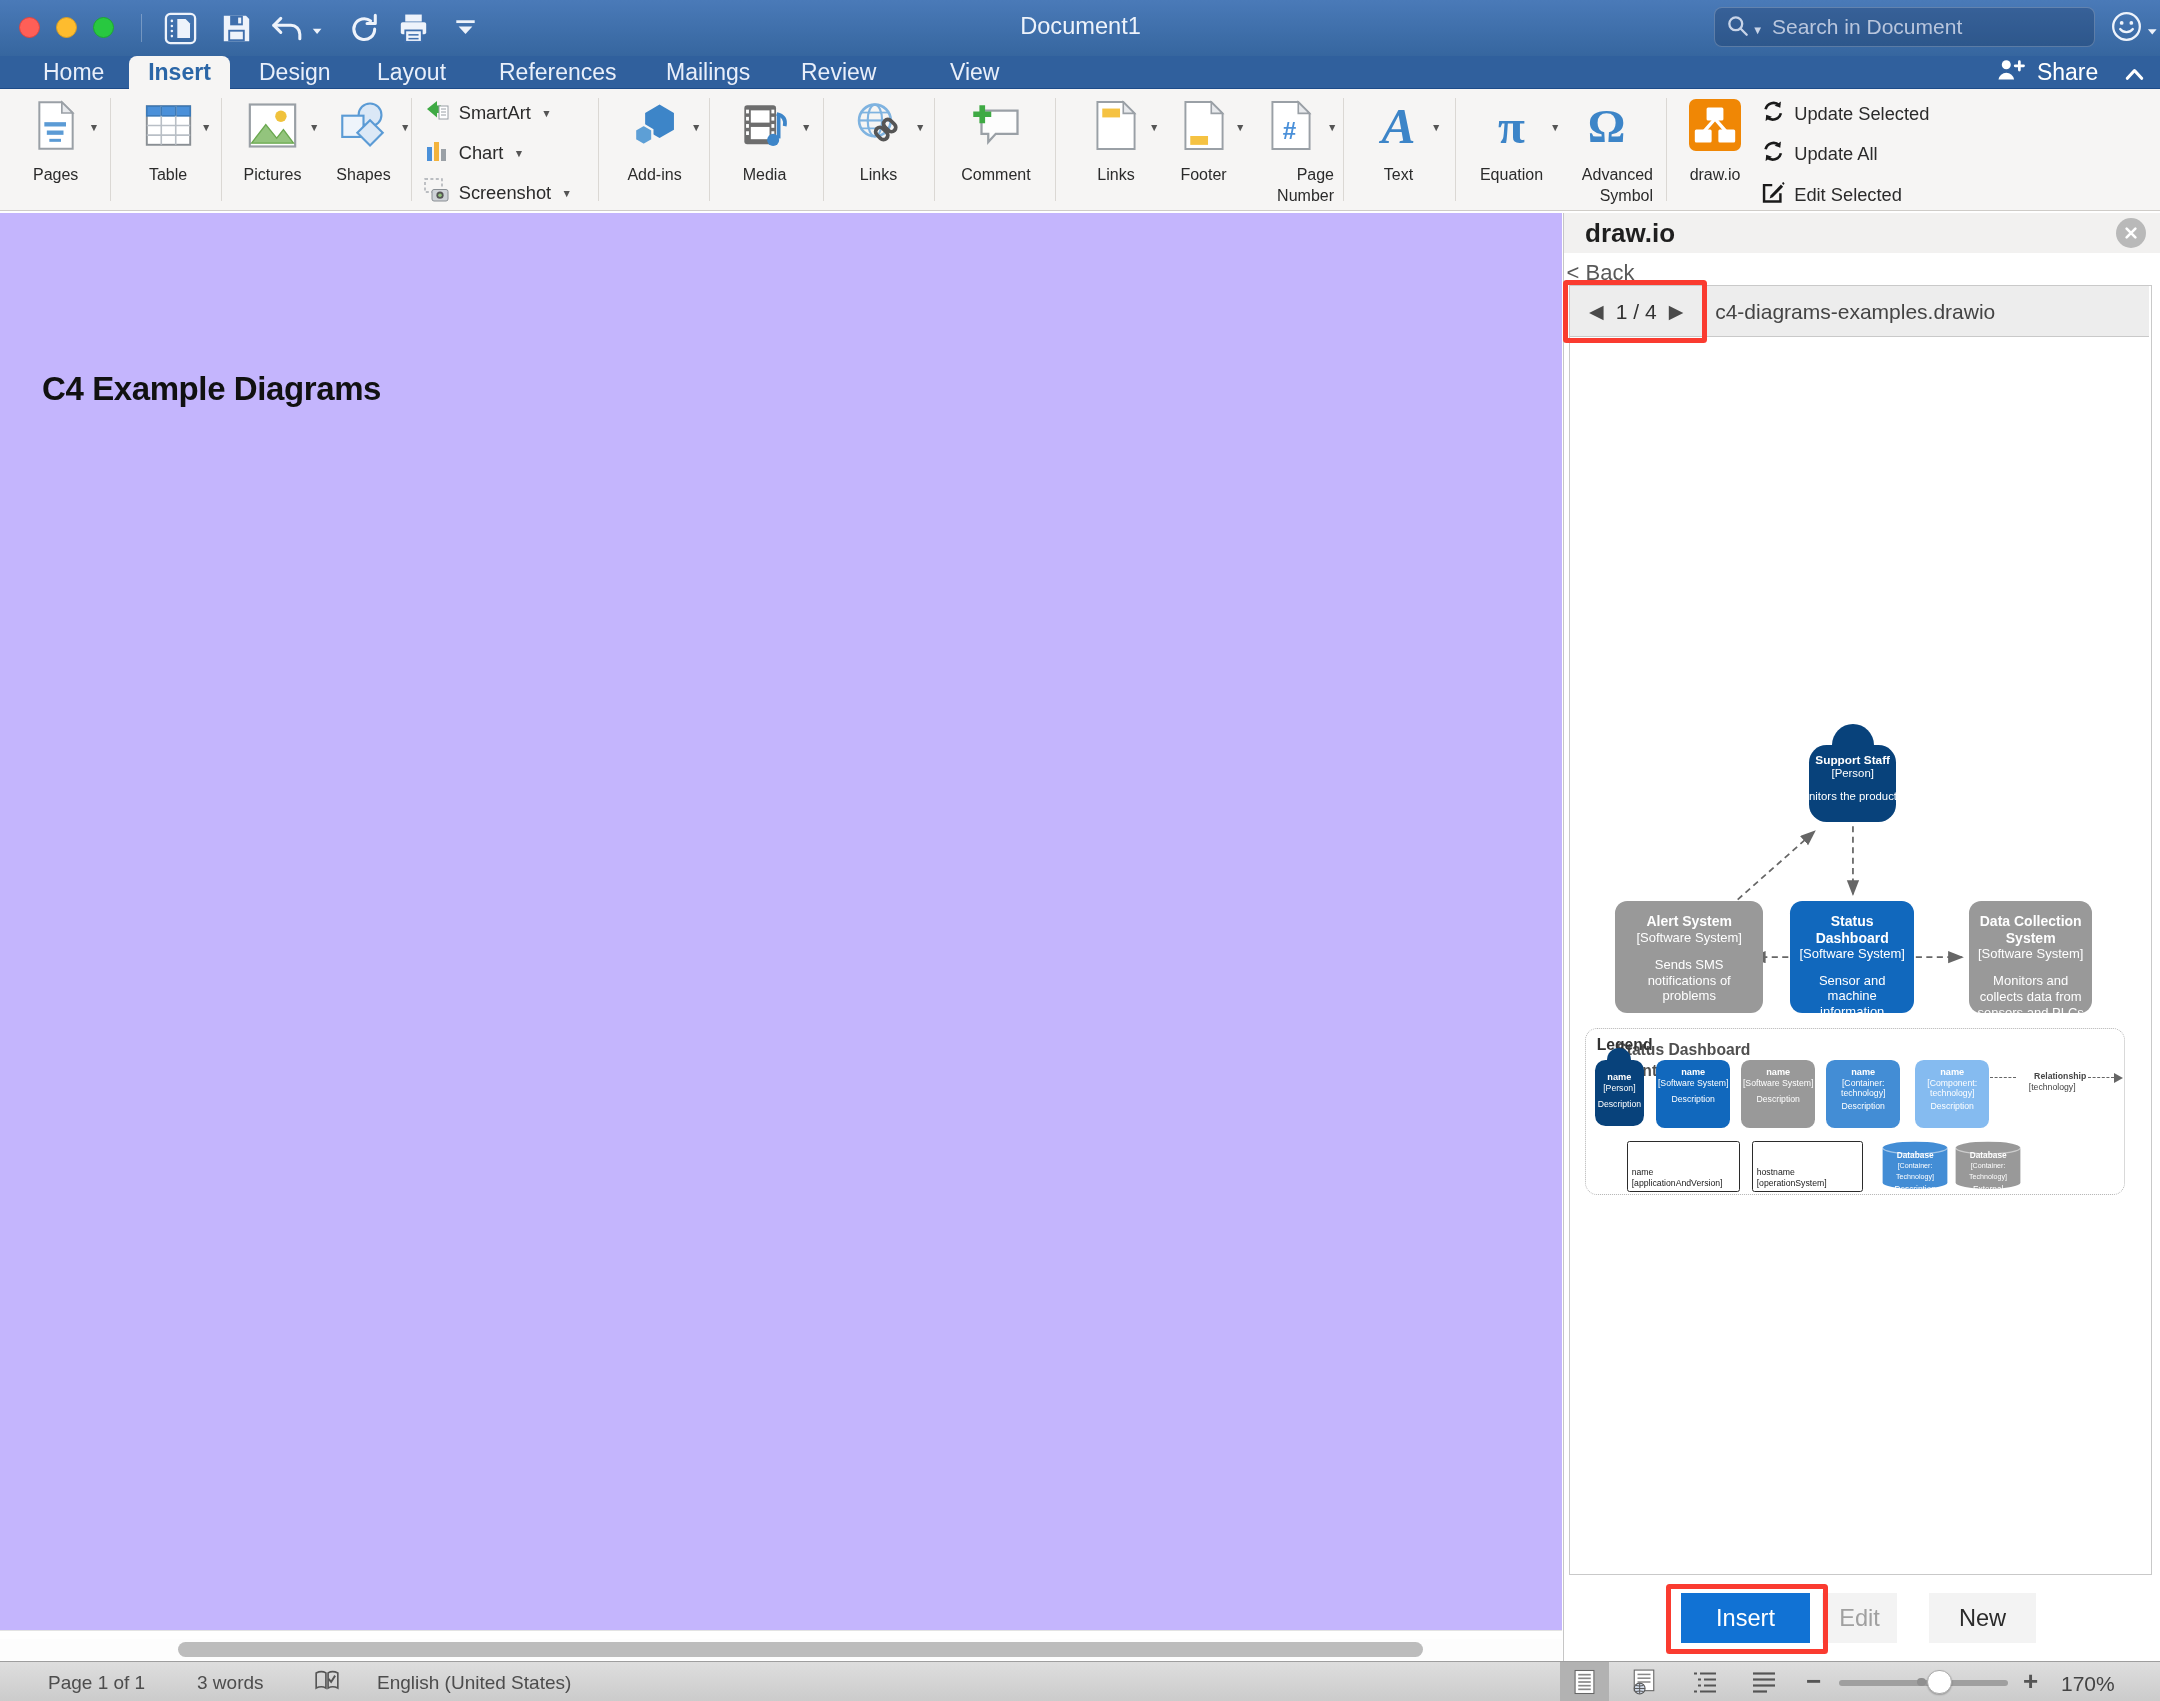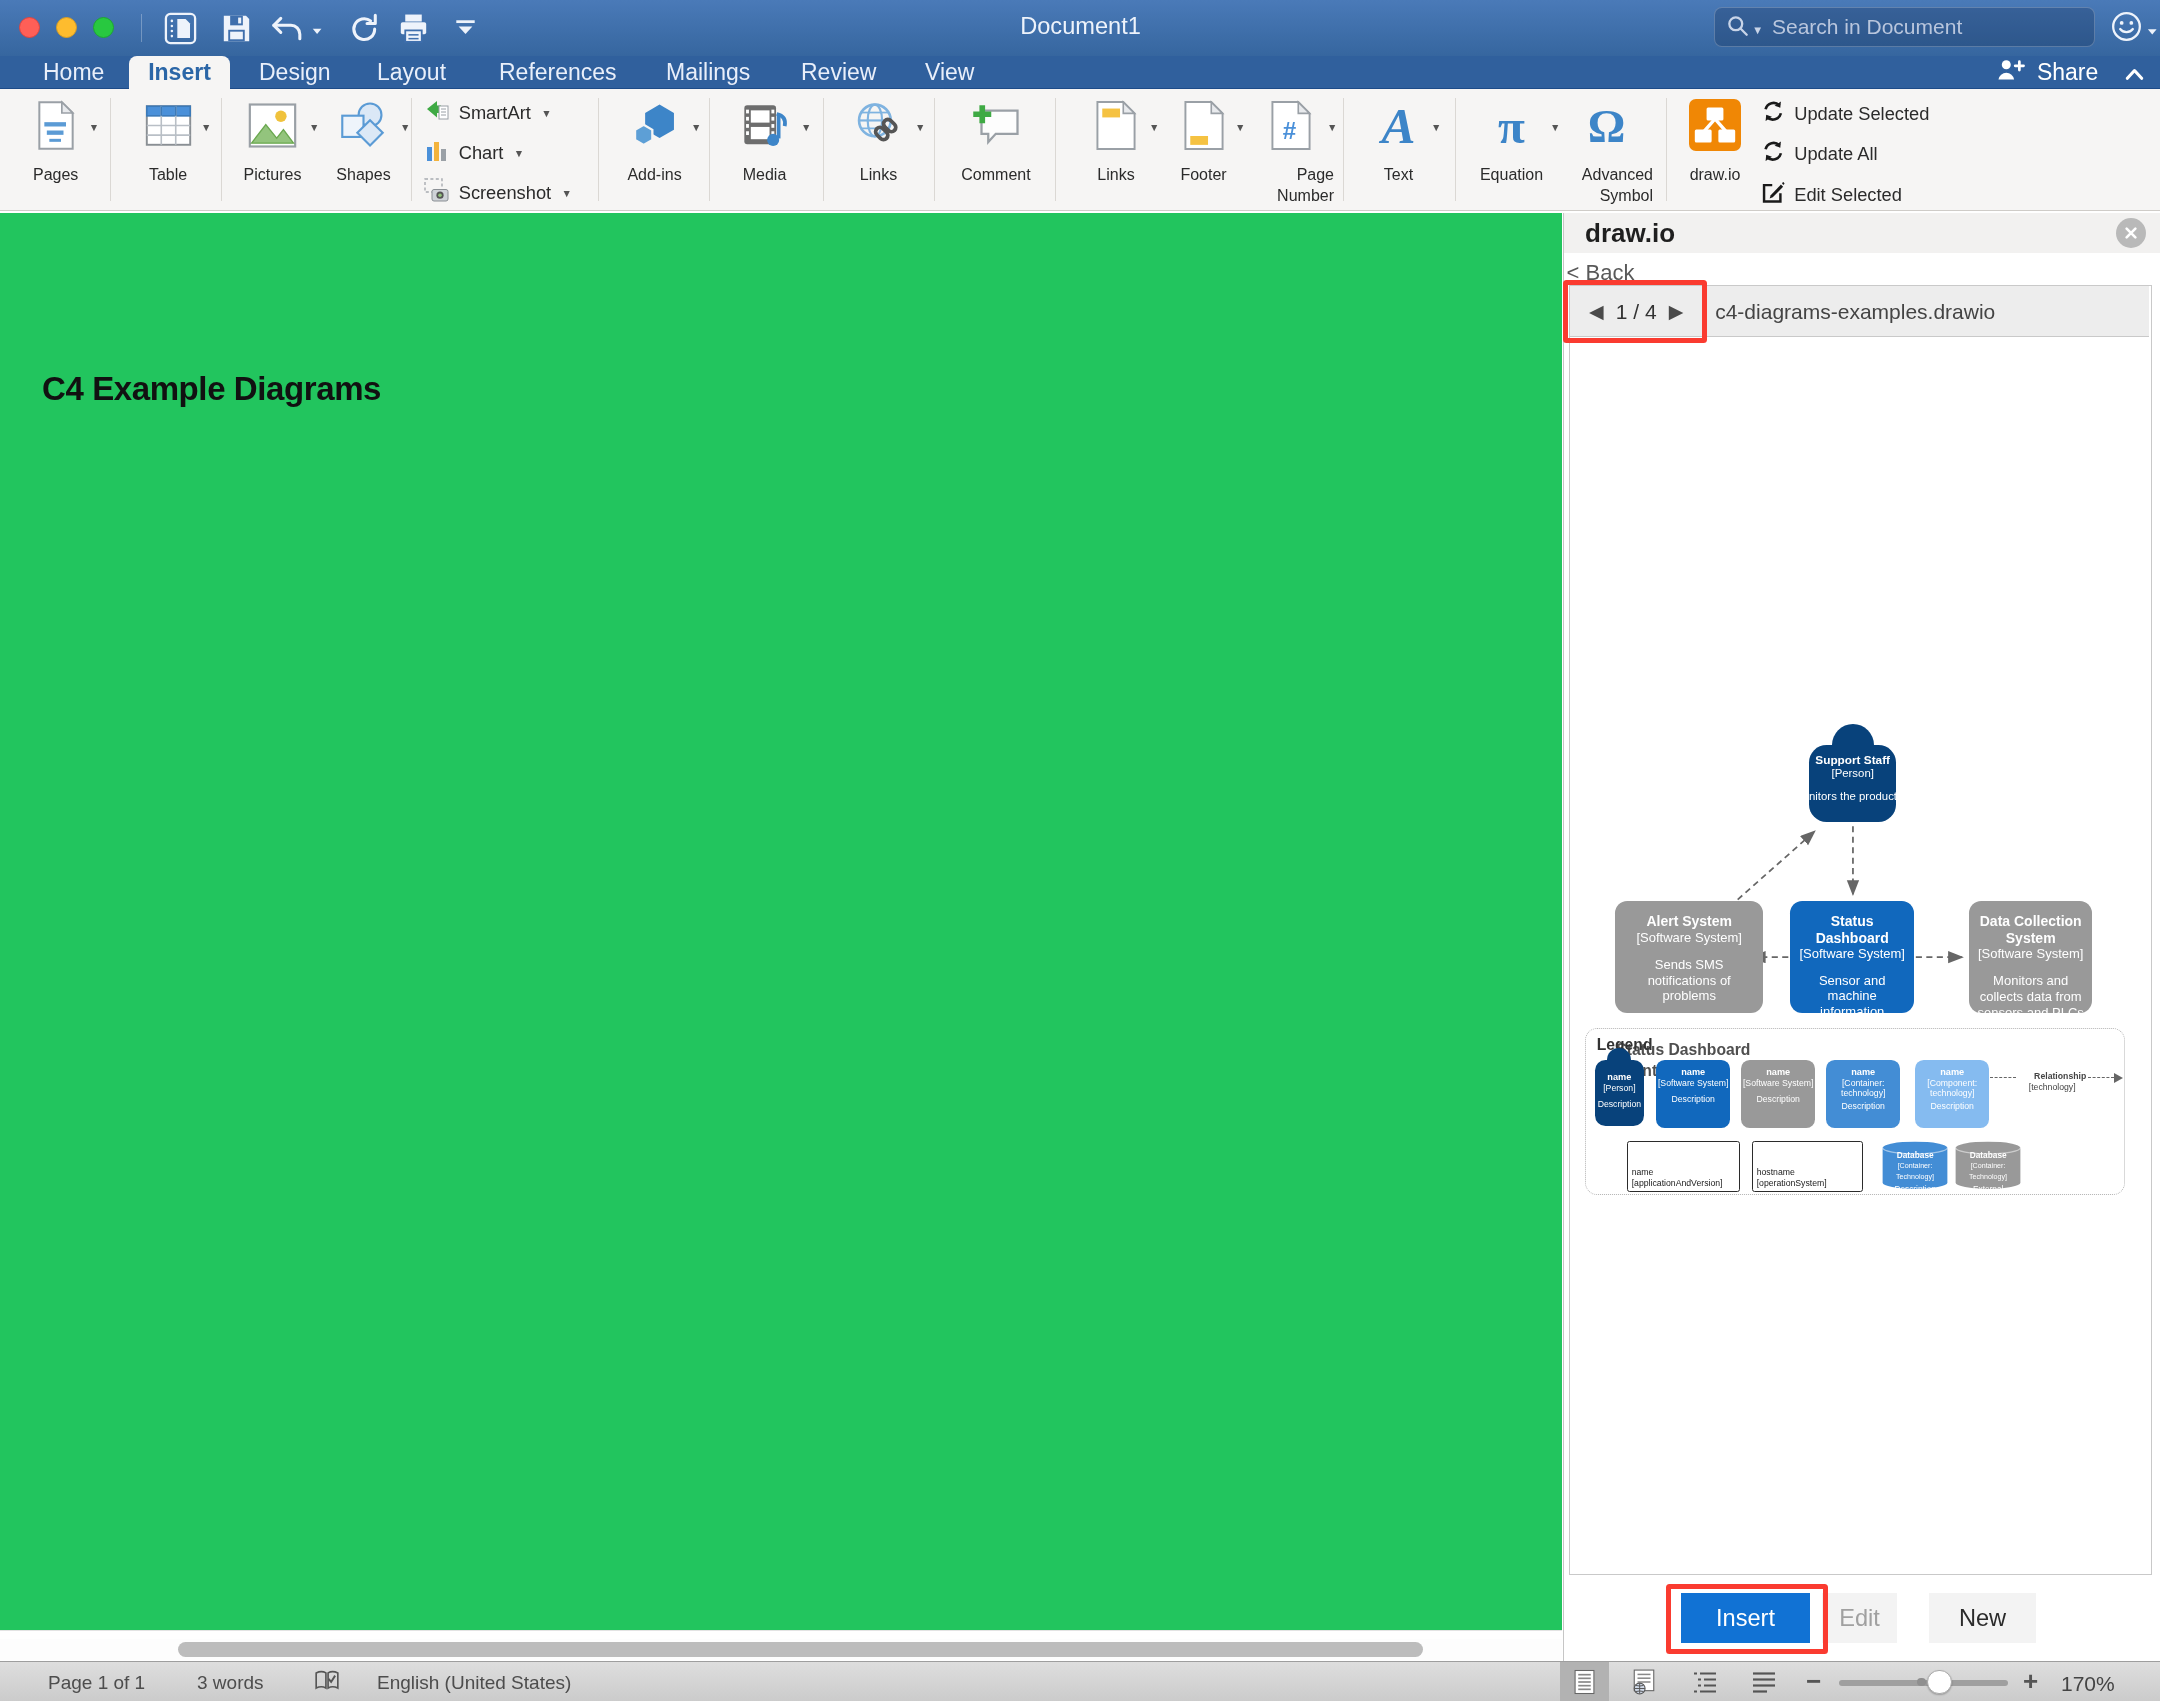--- a/index.html
+++ b/index.html
@@ -33,21 +33,21 @@
   .rb-big { position:absolute; top:7px; height:110px; display:flex; flex-direction:column; align-items:center; }
   .rb-big .ic { height:61px; display:flex; align-items:center; justify-content:center; position:relative; width:100%; }
   .rb-big .lbl { margin-top:7px; font-size:16px; color:#2b2b2b; text-align:right; line-height:21px; }
   .dd { position:absolute; right:-3.5px; top:24.5px; font-size:10.5px; color:#555; }
   .rb-stack { position:absolute; top:7px; }
   .rb-row { position:absolute; left:0; height:26px; display:flex; align-items:center; gap:8.7px; font-size:18.3px; color:#2b2b2b; white-space:nowrap; }
   .rb-row .ddi { font-size:10.5px; color:#555; margin-left:1.7px; }
   .glyph-blue { color:#3d85c8; font-family:"Liberation Serif","DejaVu Serif",serif; }
 
   
-  #doc { position:absolute; left:0; top:213px; width:1562px; height:1418px; background:#22c55e; border-bottom:0.9px solid #e3e3e3; }
+  #doc { position:absolute; left:0; top:213px; width:1562px; height:1418px; background:#c4b5fd; border-bottom:0.9px solid #e3e3e3; }
   #doc-heading { position:absolute; left:42px; top:157px; font-size:33px; font-weight:bold; color:#111; letter-spacing:-0.4px; }
   #hscroll { position:absolute; left:0; top:1639px; width:1562px; height:21px; background:#fdfdfd; }
   #hscroll-thumb { position:absolute; left:178px; top:2.6px; width:1245px; height:15px; border-radius:7.9px; background:#bcbcbc; }
 
   
   #panel { position:absolute; left:1563px; top:213px; width:598px; height:1448px; background:#fff; border-left:0.9px solid #c6c6c6; }
   #panel-hd { position:absolute; left:0; top:0; width:598px; height:40px; background:#f2f1f0; }
   #panel-title { position:absolute; left:21px; top:5.2px; font-size:26px; font-weight:bold; color:#1f1f1f; }
   #panel-close { position:absolute; right:15.7px; top:5.2px; width:30px; height:30px; border-radius:50%; background:#b9b9b9; display:flex; align-items:center; justify-content:center; }
   #back-link { position:absolute; left:2.6px; top:47px; font-size:22px; color:#595959; text-decoration:underline; }
@@ -203,21 +203,21 @@
 
   <div id="tabrow">
     <div id="active-tab-bg"></div>
     <span class="tab" style="left:43px;">Home</span>
     <span class="tab active" style="left:129px;">Insert</span>
     <span class="tab" style="left:259px;">Design</span>
     <span class="tab" style="left:377px;">Layout</span>
     <span class="tab" style="left:499px;">References</span>
     <span class="tab" style="left:666px;">Mailings</span>
     <span class="tab" style="left:801px;">Review</span>
-    <span class="tab" style="left:925px;">View</span>
+    <span class="tab" style="left:950px;">View</span>
     <div id="share-grp">
       <span>
         <svg width="30" height="23" viewBox="0 0 28 22">
             <circle cx="9.5" cy="6.5" r="4.3" fill="#fff"></circle>
             <path d="M2 20.5 a7.6 7.6 0 0 1 15 0 z" fill="#fff"></path>
             <path d="M22 3.5 v8 M18 7.5 h8" stroke="#fff" stroke-width="2.6" stroke-linecap="round"></path>
           </svg>
       </span>
       <span>Share</span>
       <span style="margin-left:15.7px;">

